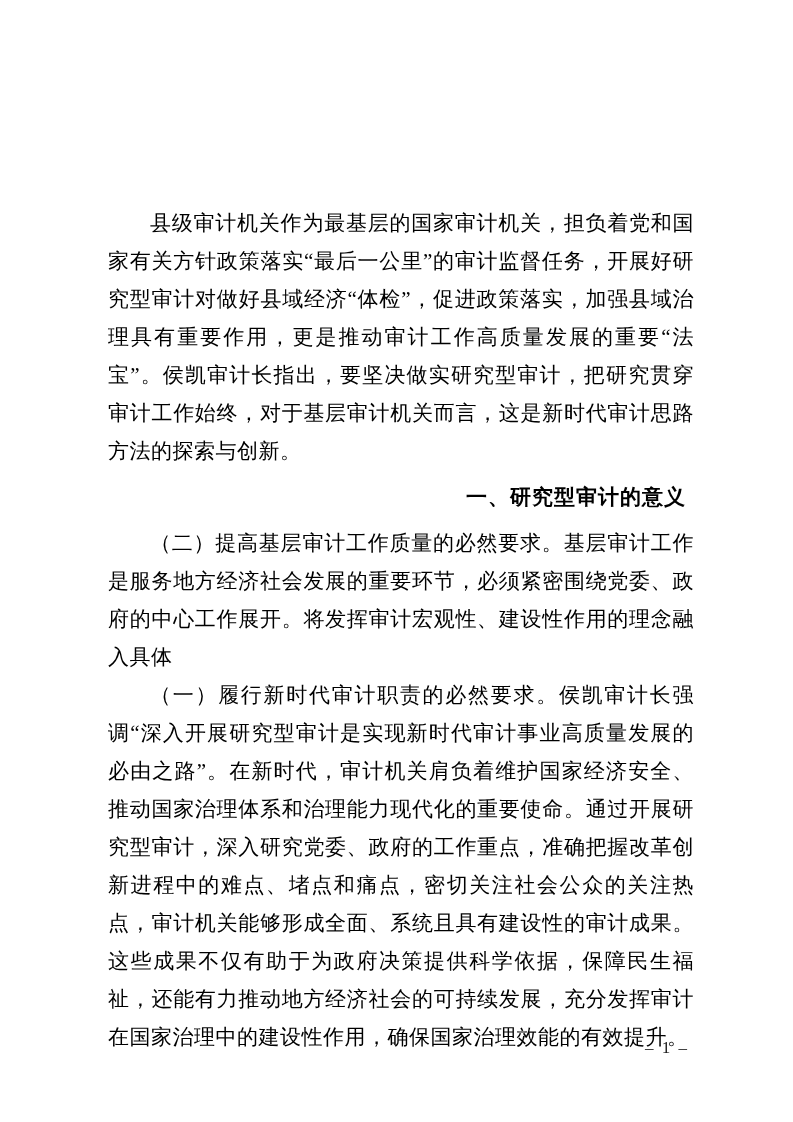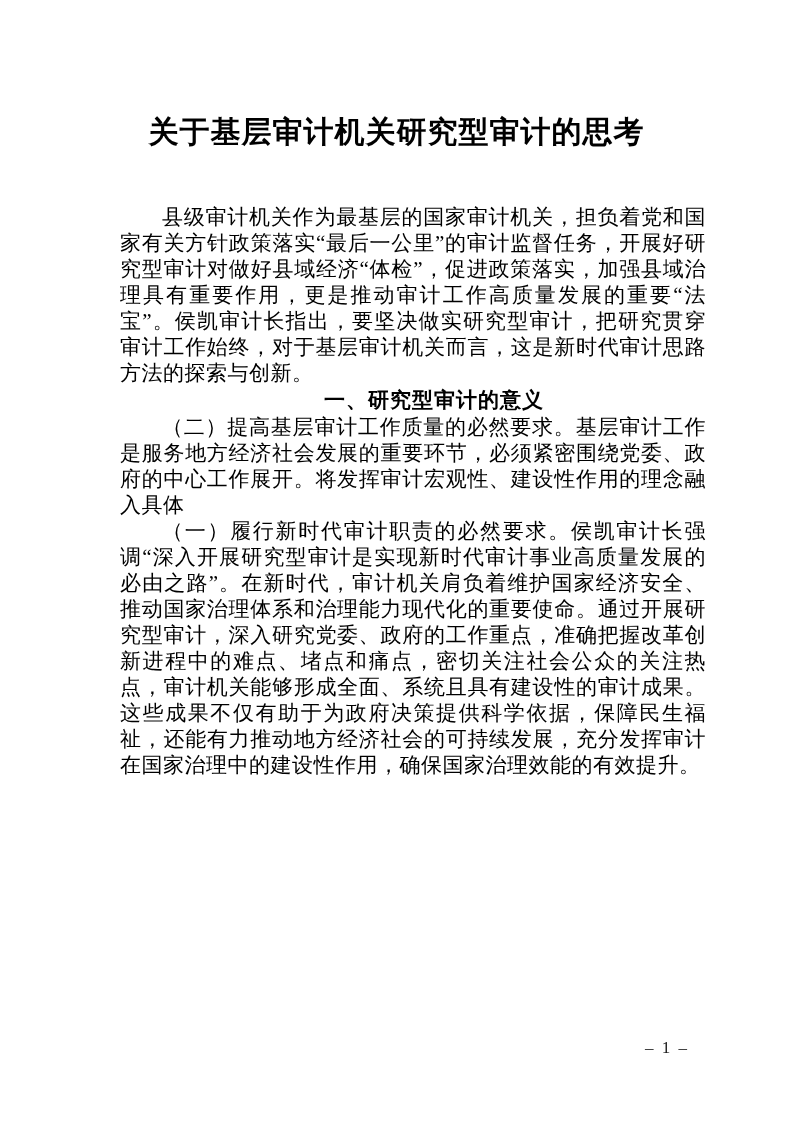--- a/index.html
+++ b/index.html
@@ -28,57 +28,56 @@
     margin: 0;
     text-align: center;
     font-size: 30px;
     font-weight: bold;
     letter-spacing: 1px;
     font-family: "Liberation Serif", "DejaVu Serif", serif;
   }
   .doc-body {
     position: absolute;
     top: 204px;
-    left: 120px;
+    left: 108px;
     width: 586px;
     font-size: 21px;
-    line-height: 26px;
+    line-height: 38px;
     text-align: justify;
     text-justify: inter-character;
     letter-spacing: 0.5px;
   }
   .para {
     margin: 0;
     text-indent: 2em;
   }
   .section-heading {
-    margin: 1px;
+    margin: 8px;
     text-indent: 2em;
     font-size: 21px;
     font-weight: bold;
     letter-spacing: 1px;
     font-family: "Liberation Sans", "DejaVu Sans", sans-serif;
-    text-align: center;
+    text-align: right;
   }
   .page-footer {
     position: absolute;
     top: 1038px;
     left: 645px;
     font-size: 17px;
     letter-spacing: 2px;
     color: #1a1a1a;
     font-family: "Liberation Serif", "DejaVu Serif", serif;
   }
 </style>
 </head>
 <body>
 
 <div class="page">
 
-  <h1 class="doc-title">关于基层审计机关研究型审计的思考</h1>
 
   <div class="doc-body">
 
     <p class="para">县级审计机关作为最基层的国家审计机关，担负着党和国家有关方针政策落实“最后一公里”的审计监督任务，开展好研究型审计对做好县域经济“体检”，促进政策落实，加强县域治理具有重要作用，更是推动审计工作高质量发展的重要“法宝”。侯凯审计长指出，要坚决做实研究型审计，把研究贯穿审计工作始终，对于基层审计机关而言，这是新时代审计思路方法的探索与创新。</p>
 
     <h2 class="section-heading">一、研究型审计的意义</h2>
 
     <p class="para">（二）提高基层审计工作质量的必然要求。基层审计工作是服务地方经济社会发展的重要环节，必须紧密围绕党委、政府的中心工作展开。将发挥审计宏观性、建设性作用的理念融入具体</p>
 
     <p class="para">（一）履行新时代审计职责的必然要求。侯凯审计长强调“深入开展研究型审计是实现新时代审计事业高质量发展的必由之路”。在新时代，审计机关肩负着维护国家经济安全、推动国家治理体系和治理能力现代化的重要使命。通过开展研究型审计，深入研究党委、政府的工作重点，准确把握改革创新进程中的难点、堵点和痛点，密切关注社会公众的关注热点，审计机关能够形成全面、系统且具有建设性的审计成果。这些成果不仅有助于为政府决策提供科学依据，保障民生福祉，还能有力推动地方经济社会的可持续发展，充分发挥审计在国家治理中的建设性作用，确保国家治理效能的有效提升。</p>

